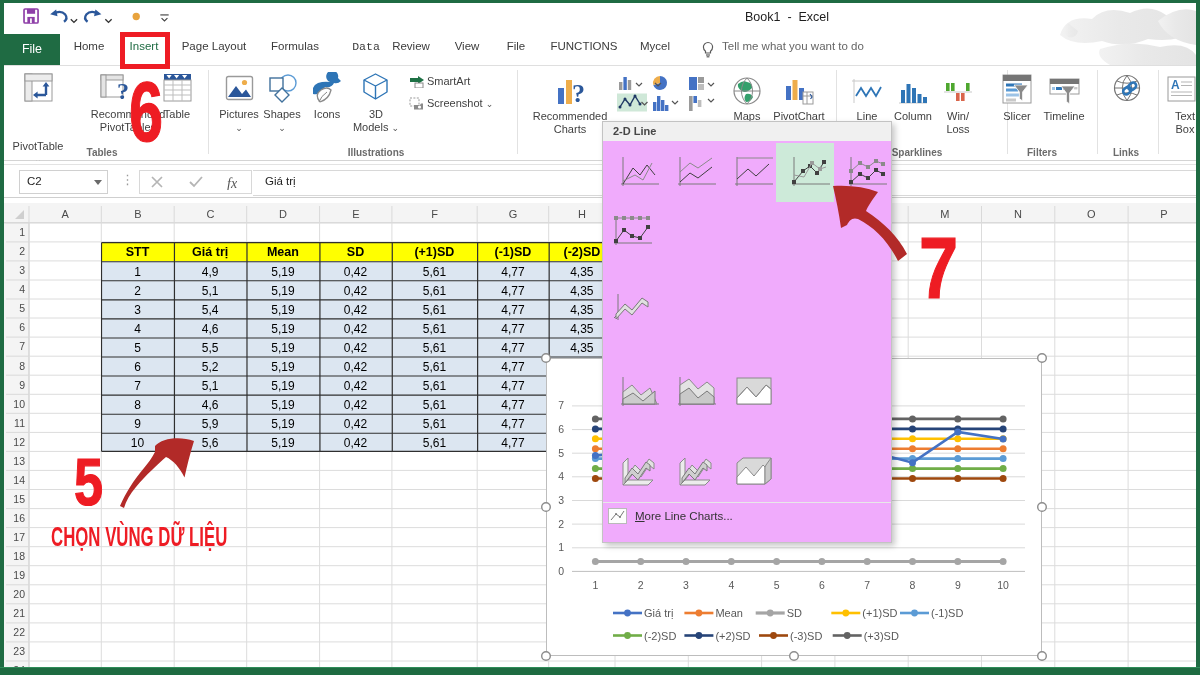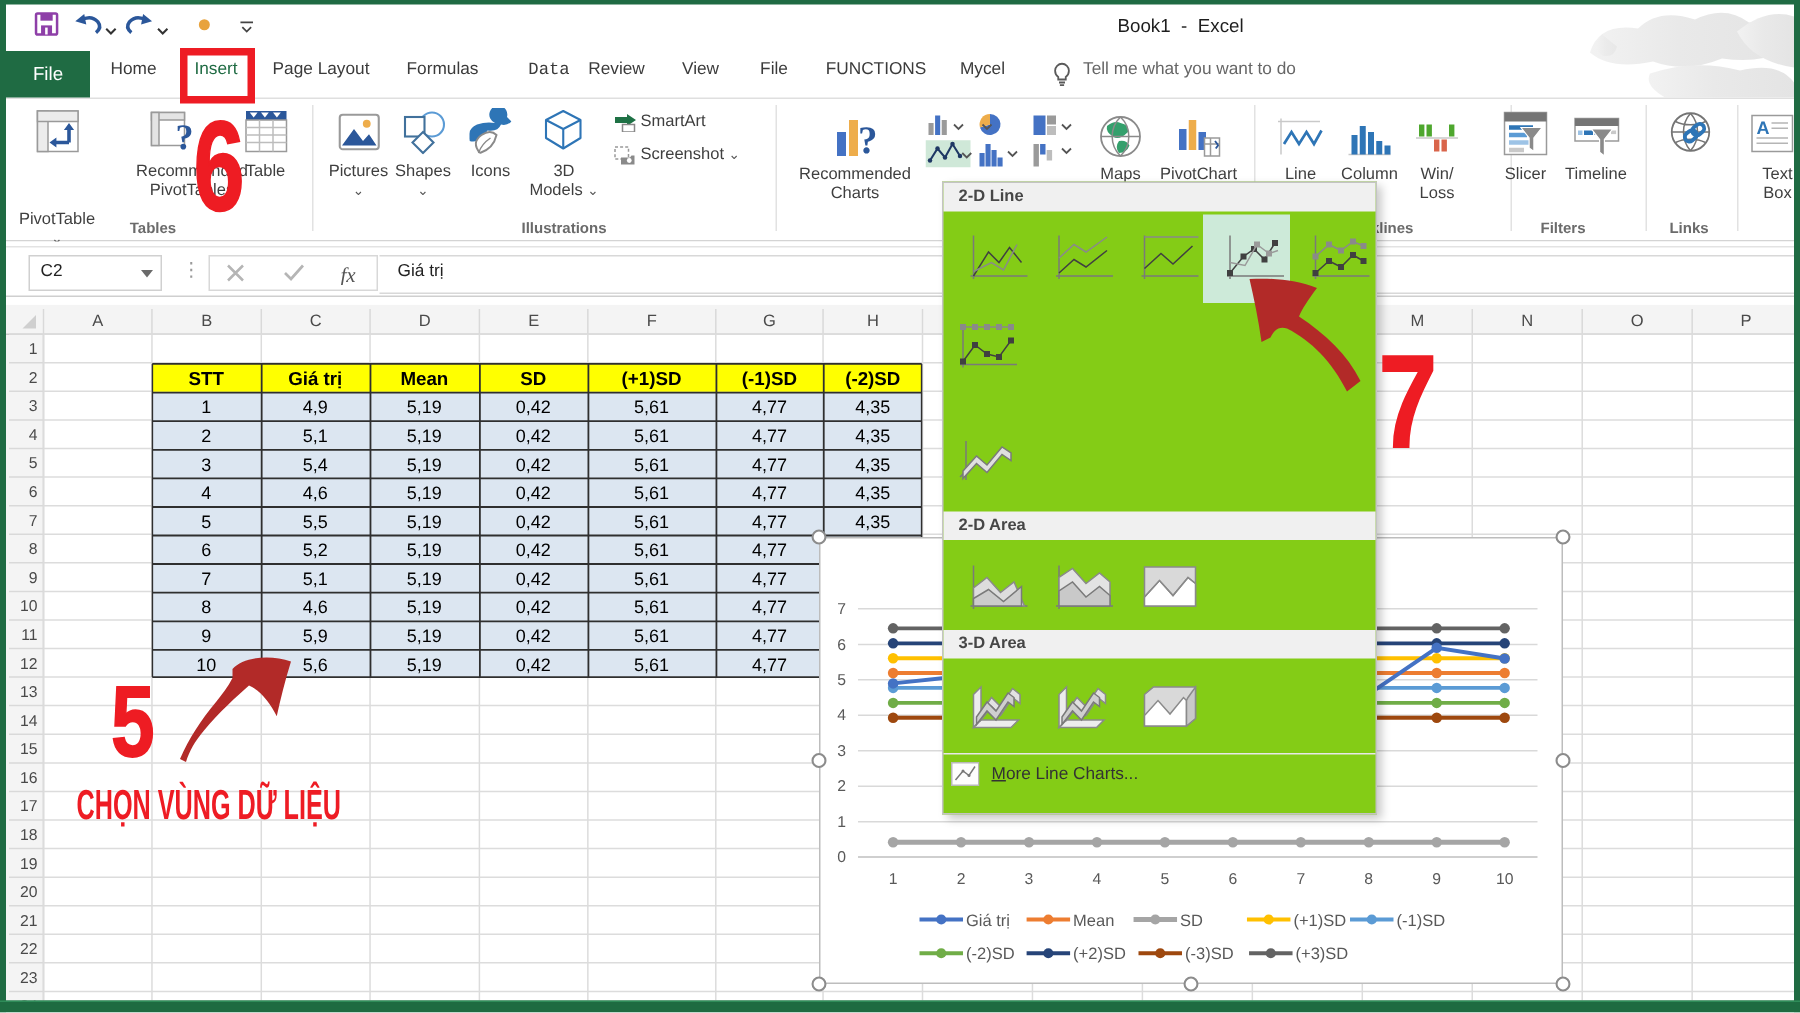--- a/index.html
+++ b/index.html
@@ -703,24 +703,22 @@
 <div class="abs" style="left:121px;top:172px;font-size:13px;color:#9a9a9a;letter-spacing:0;">⋮</div>
 <div class="abs" style="left:139px;top:170px;width:113px;height:24px;border:1px solid #d8d8d8;box-sizing:border-box;"></div>
 <svg class="abs" style="left:150px;top:175px;" width="95" height="15" viewBox="0 0 95 15">
   <path d="M2 2 l10 10 M12 2 l-10 10" stroke="#b5b5b5" stroke-width="1.7" fill="none"></path>
   <path d="M40 7 l4 4 l8 -9" stroke="#b5b5b5" stroke-width="1.8" fill="none"></path>
   <text x="77" y="13" font-size="14" font-style="italic" font-family="Liberation Serif,serif" fill="#555">fx</text>
 </svg>
 <div class="abs" style="left:253px;top:170px;width:943px;height:24px;border-top:1px solid #d8d8d8;border-bottom:1px solid #d8d8d8;"></div>
 <div class="abs" style="left:265px;top:175px;font-size:11.5px;color:#222;">Giá trị</div>
 <div class="abs" style="left:4px;top:197px;width:1192px;height:1px;background:#cfcfcf;"></div>
-<div class="abs" style="left:628px;top:120.7px;width:289.5px;height:422px;background:#84cc16;border:1px solid #c3c3c3;box-sizing:border-box;box-shadow:3px 3px 6px rgba(0,0,0,0.22);">
+<div class="abs" style="left:602px;top:120.7px;width:289.5px;height:422px;background:#f0abfc;border:1px solid #c3c3c3;box-sizing:border-box;box-shadow:3px 3px 6px rgba(0,0,0,0.22);">
 <div class="dd-h" style="top:0px;">2-D Line</div>
-<div class="dd-h" style="top:219.5px;">2-D Area</div>
-<div class="dd-h" style="top:298.6px;">3-D Area</div>
 <div class="abs" style="left:173px;top:21.3px;width:57.5px;height:58.7px;background:#cdead9;"></div>
 <svg class="abs" style="left:15.5px;top:33.5px;" width="42" height="34" viewBox="0 0 42 34">
         <path d="M4 2 V31 M2 29 H40" stroke="#7a7a7a" fill="none"></path>
         <path d="M4 29 L14 13 L21 20 L28 10 L36 20" stroke="#404040" fill="none"></path>
         <path d="M4 26 L16 20 L24 25 L33 8" stroke="#8a8a8a" fill="none"></path>
       </svg>
 <svg class="abs" style="left:72.5px;top:33.5px;" width="42" height="34" viewBox="0 0 42 34">
         <path d="M4 2 V31 M2 29 H40" stroke="#7a7a7a" fill="none"></path>
         <path d="M4 17 L14 8 L22 13 L36 3" stroke="#8a8a8a" fill="none"></path>
         <path d="M4 27 L14 18 L22 23 L36 12" stroke="#404040" fill="none"></path>

